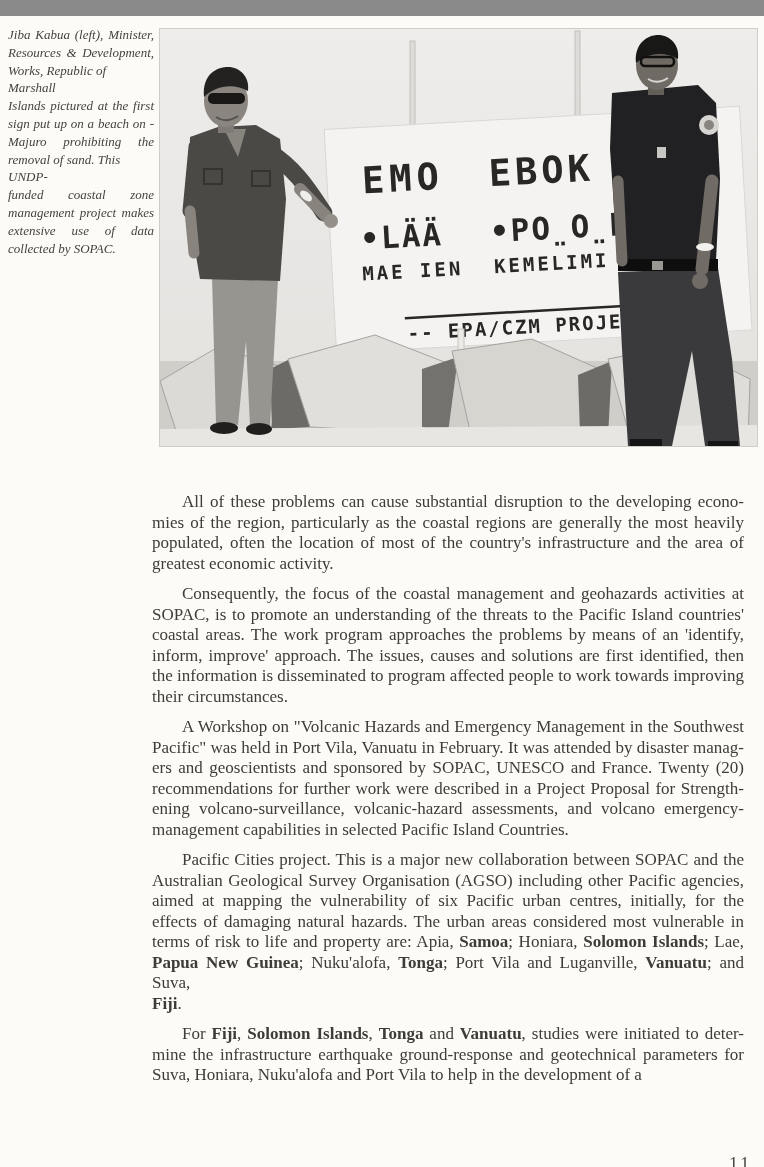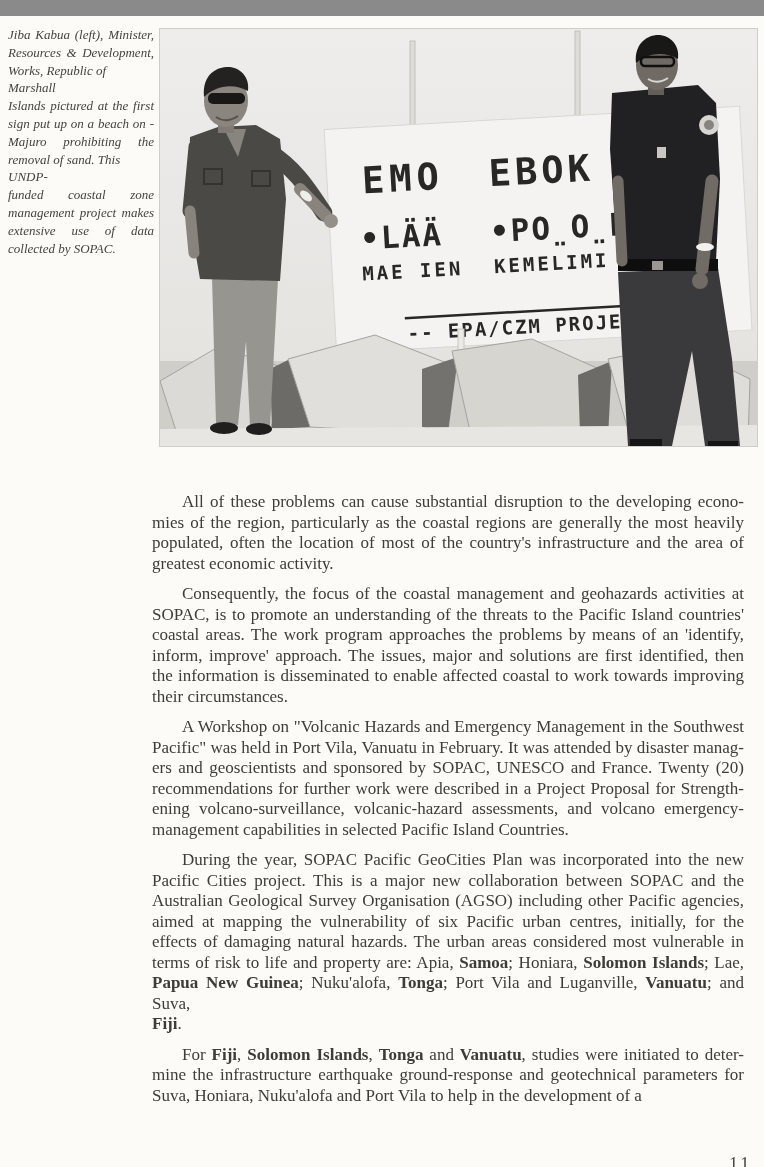--- a/index.html
+++ b/index.html
@@ -158,34 +158,33 @@
     <div class="para">
         <div class="tl"><span>All of these problems can cause substantial disruption to the developing econo-</span></div>
         <div class="tl"><span>mies of the region, particularly as the coastal regions are generally the most heavily</span></div>
         <div class="tl"><span>populated, often the location of most of the country's infrastructure and the area of</span></div>
         <div class="tl tl-last"><span>greatest economic activity.</span></div>
       </div>
     <div class="para">
         <div class="tl"><span>Consequently, the focus of the coastal management and geohazards activities at</span></div>
         <div class="tl"><span>SOPAC, is to promote an understanding of the threats to the Pacific Island countries'</span></div>
         <div class="tl"><span>coastal areas. The work program approaches the problems by means of an 'identify,</span></div>
-        <div class="tl"><span>inform, improve' approach. The issues, major and solutions are first identified, then</span></div>
-        <div class="tl"><span>the information is disseminated to enable affected coastal to work towards improving</span></div>
+        <div class="tl"><span>inform, improve' approach. The issues, causes and solutions are first identified, then</span></div>
+        <div class="tl"><span>the information is disseminated to program affected people to work towards improving</span></div>
         <div class="tl tl-last"><span>their circumstances.</span></div>
       </div>
     <div class="para">
         <div class="tl"><span>A Workshop on "Volcanic Hazards and Emergency Management in the Southwest</span></div>
         <div class="tl"><span>Pacific" was held in Port Vila, Vanuatu in February. It was attended by disaster manag-</span></div>
         <div class="tl"><span>ers and geoscientists and sponsored by SOPAC, UNESCO and France. Twenty (20)</span></div>
         <div class="tl"><span>recommendations for further work were described in a Project Proposal for Strength-</span></div>
         <div class="tl"><span>ening volcano-surveillance, volcanic-hazard assessments, and volcano emergency-</span></div>
         <div class="tl tl-last"><span>management capabilities in selected Pacific Island Countries.</span></div>
       </div>
     <div class="para">
-        <div class="tl"><span>During the year, SOPAC Pacific GeoCities Plan was incorporated into the new</span></div>
         <div class="tl"><span>Pacific Cities project. This is a major new collaboration between SOPAC and the</span></div>
         <div class="tl"><span>Australian Geological Survey Organisation (AGSO) including other Pacific agencies,</span></div>
         <div class="tl"><span>aimed at mapping the vulnerability of six Pacific urban centres, initially, for the</span></div>
         <div class="tl"><span>effects of damaging natural hazards. The urban areas considered most vulnerable in</span></div>
         <div class="tl"><span>terms of risk to life and property are: Apia, </span><b>Samoa</b><span>; Honiara, </span><b>Solomon Islands</b><span>; Lae,</span></div>
         <div class="tl"><b>Papua New Guinea</b><span>; Nuku'alofa, </span><b>Tonga</b><span>; Port Vila and Luganville, </span><b>Vanuatu</b><span>; and Suva,</span></div>
         <div class="tl tl-last"><b>Fiji</b><span>.</span></div>
       </div>
     <div class="para">
         <div class="tl"><span>For </span><b>Fiji</b><span>, </span><b>Solomon Islands</b><span>, </span><b>Tonga</b><span> and </span><b>Vanuatu</b><span>, studies were initiated to deter-</span></div>

